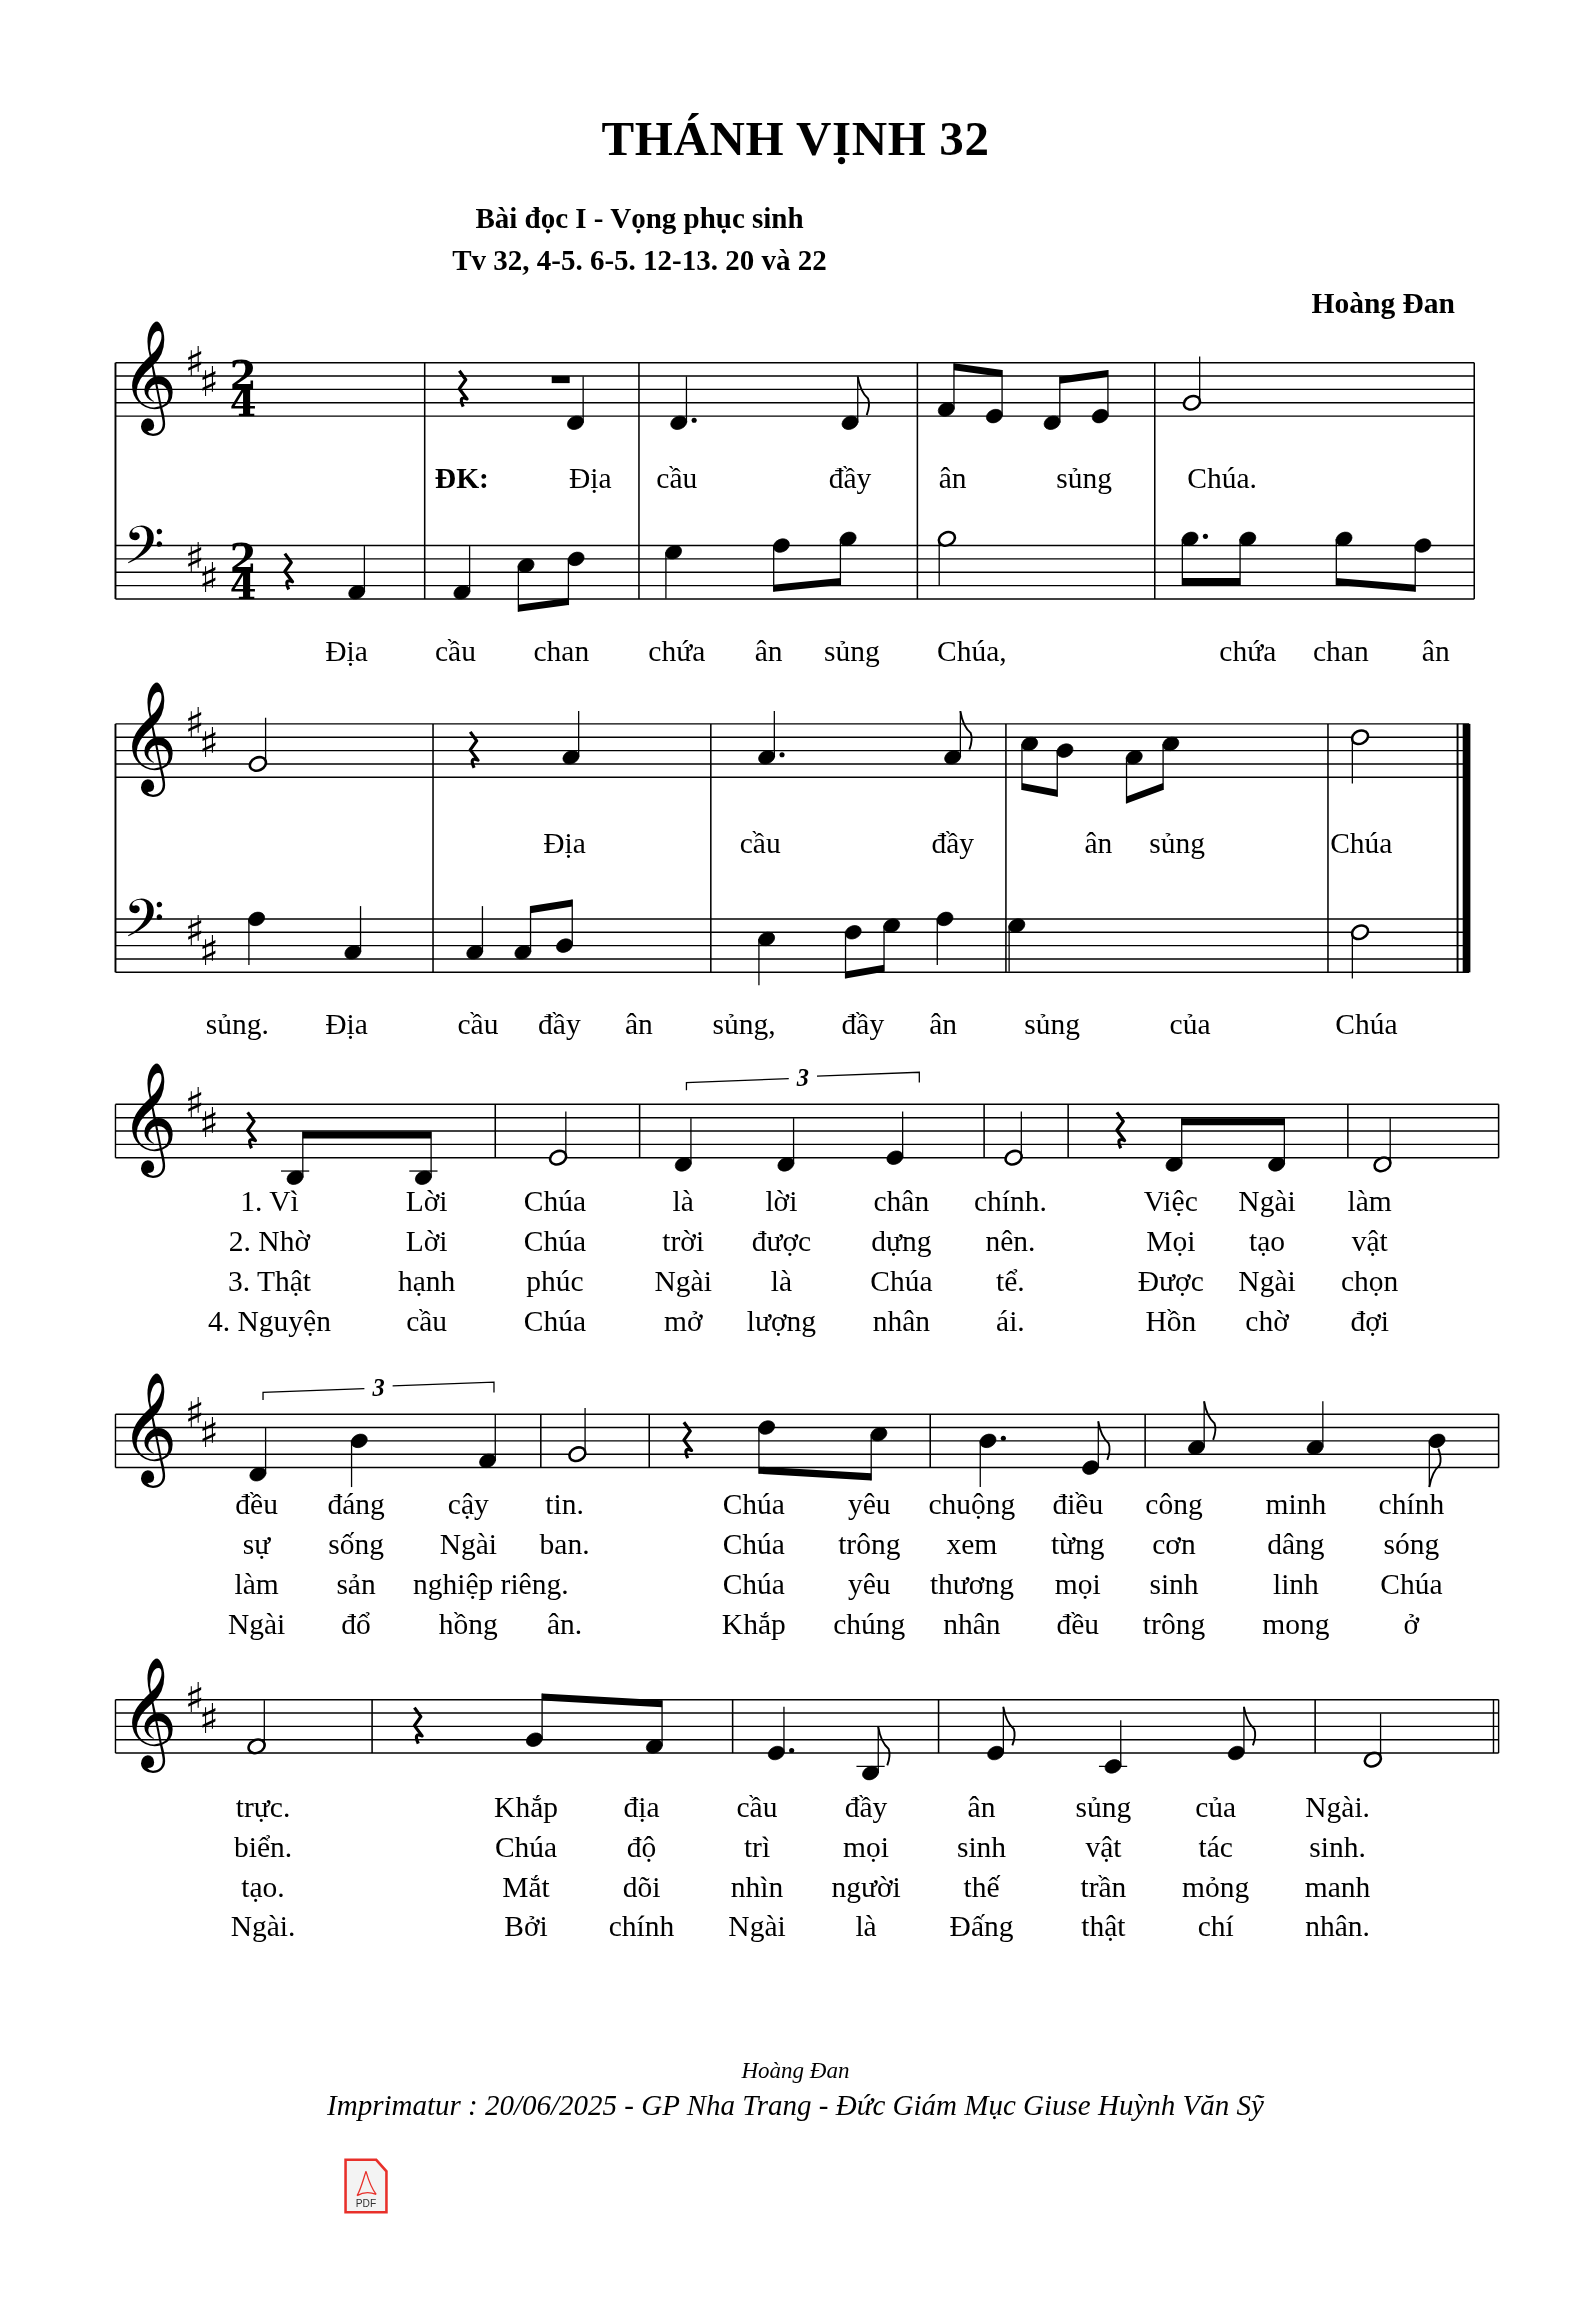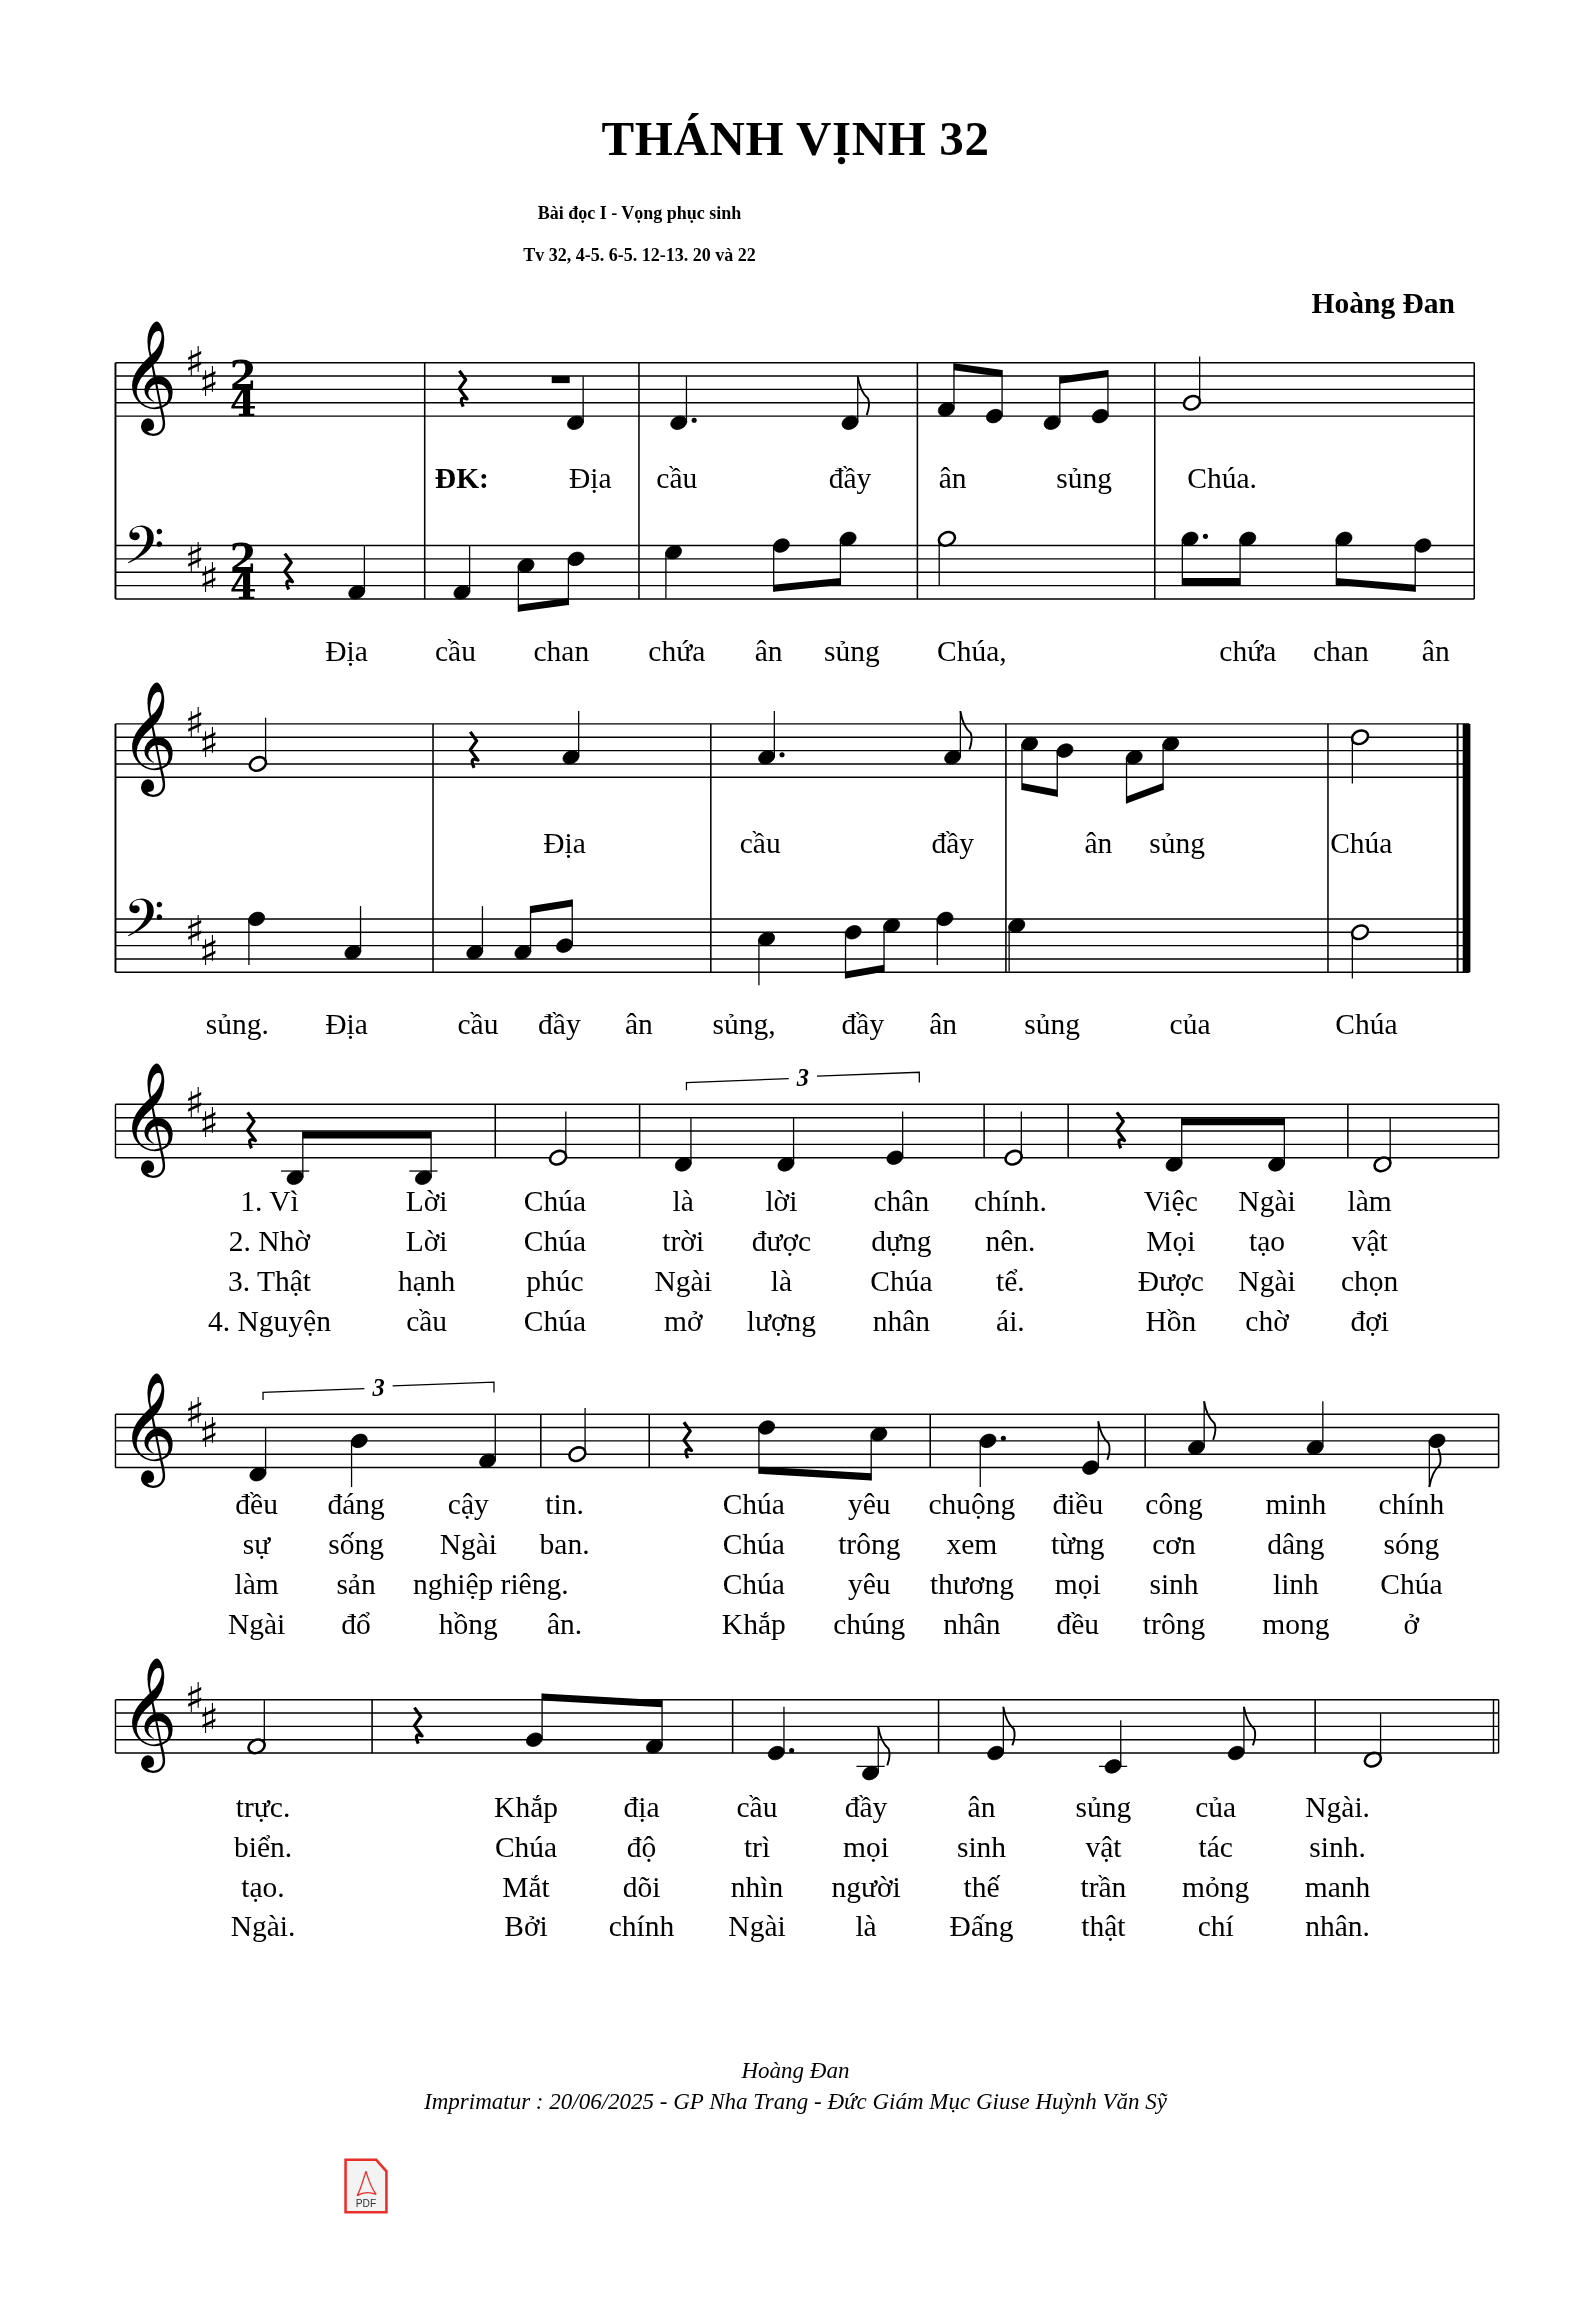--- a/index.html
+++ b/index.html
@@ -1,25 +1,25 @@
 <!DOCTYPE html>
 <html style="font-size:10.3px"><head>
 <meta charset="utf-8">
 <style>
   html, body { margin: 0; padding: 0; background: #ffffff; }
   body { width: 1591px; height: 2319px; position: relative; overflow: hidden;
          font-family: "Liberation Serif", "DejaVu Serif", serif; color: #000; }
   .abs { position: absolute; }
   .title { left: 0; width: 1591px; top: 114px; text-align: center; font-weight: bold;
            font-size: 49px; letter-spacing: 0.6px; line-height: 1; }
-  .subtitle { left: 0; width: 1279px; text-align: center; font-weight: bold; font-size: 18px; line-height: 1; }
+  .subtitle { left: 0; width: 1279px; text-align: center; font-weight: bold; font-size: 29px; line-height: 1; }
   .composer { right: 136px; top: 287px; font-weight: bold; font-size: 29.5px; }
   #score { position: absolute; left: 0; top: 0; }
   .footer-name { left: 0; width: 1591px; text-align: center; top: 2058px; font-style: italic; font-size: 23px; }
-  .footer-imp { left: 0; width: 1591px; text-align: center; top: 2089px; font-style: italic; font-size: 23px; }
+  .footer-imp { left: 0; width: 1591px; text-align: center; top: 2089px; font-style: italic; font-size: 29px; }
   .link-row { left: 343px; top: 2157px; display: flex; align-items: center; gap: 10px; }
   .pdf-icon { width: 46px; height: 58px; position: relative; }
   .link-text { font-family: "Liberation Mono", "DejaVu Sans Mono", monospace; font-size: 36px; letter-spacing: -0.6px; }
 </style>
 </head>
 <body>
 
 <div class="abs title">THÁNH VỊNH 32</div>
 <div class="abs subtitle" style="top:204px">Bài đọc I - Vọng phục sinh</div>
 <div class="abs subtitle" style="top:246px">Tv 32, 4-5. 6-5. 12-13. 20 và 22</div>

